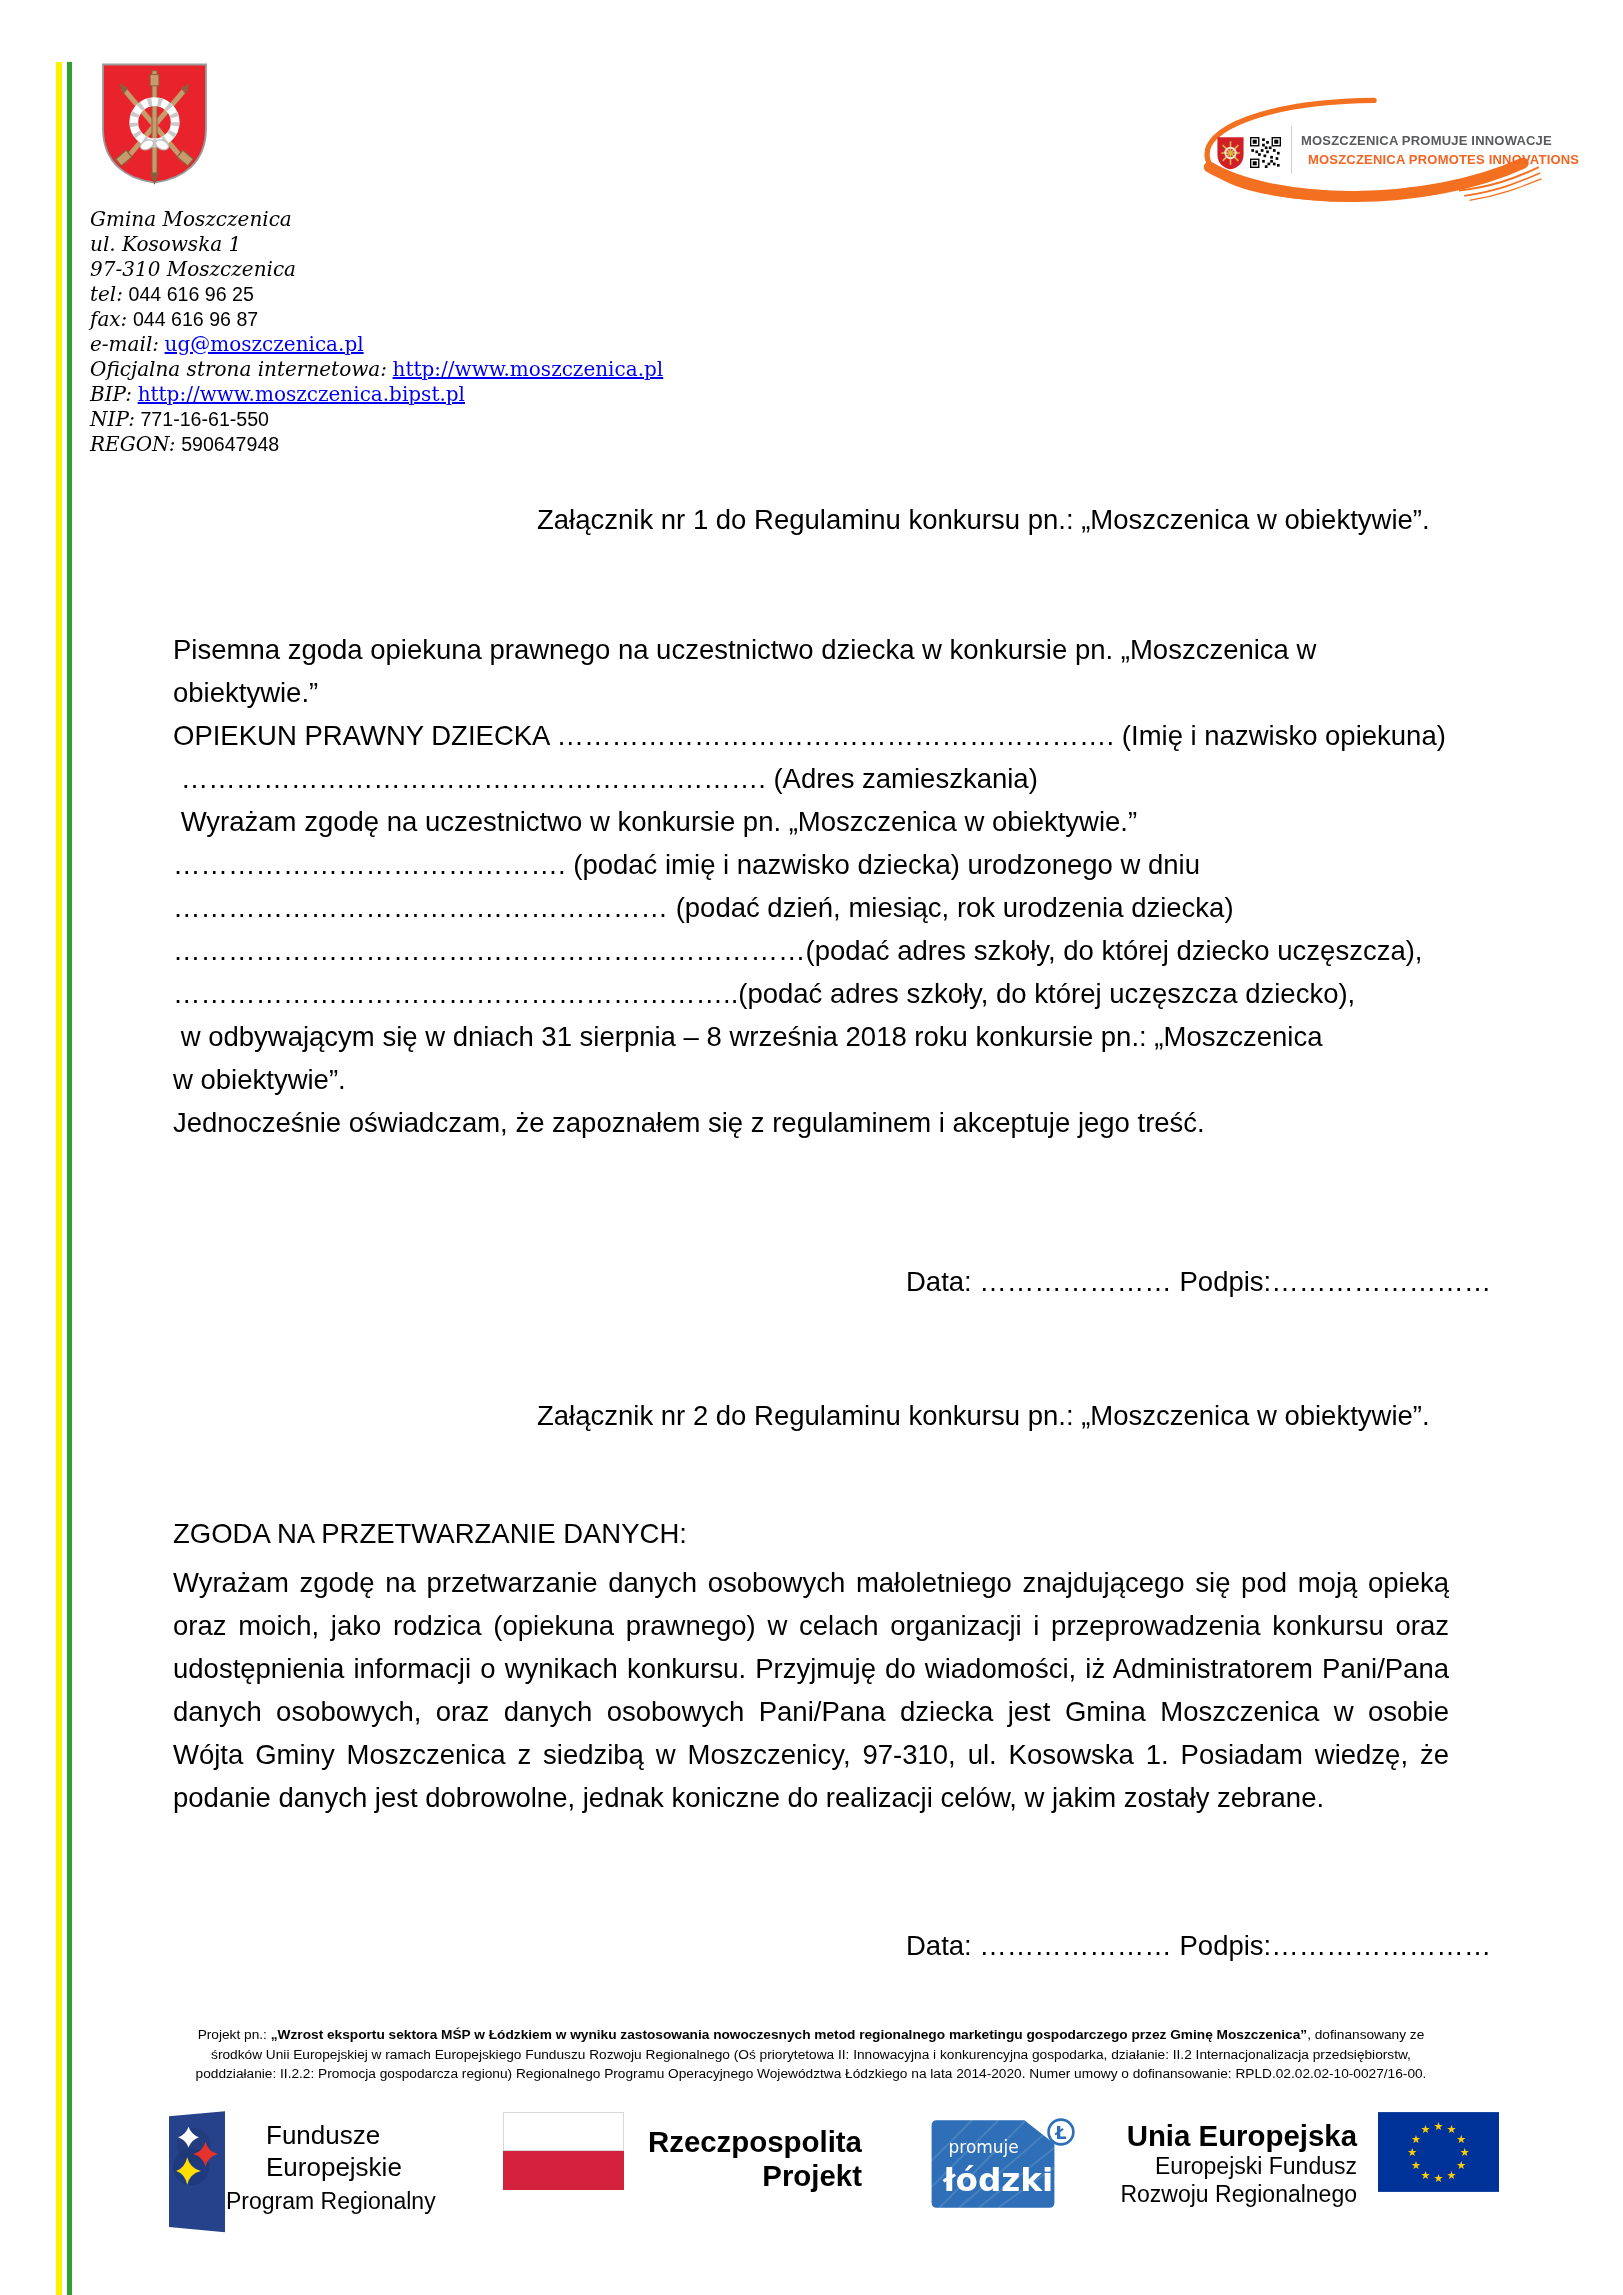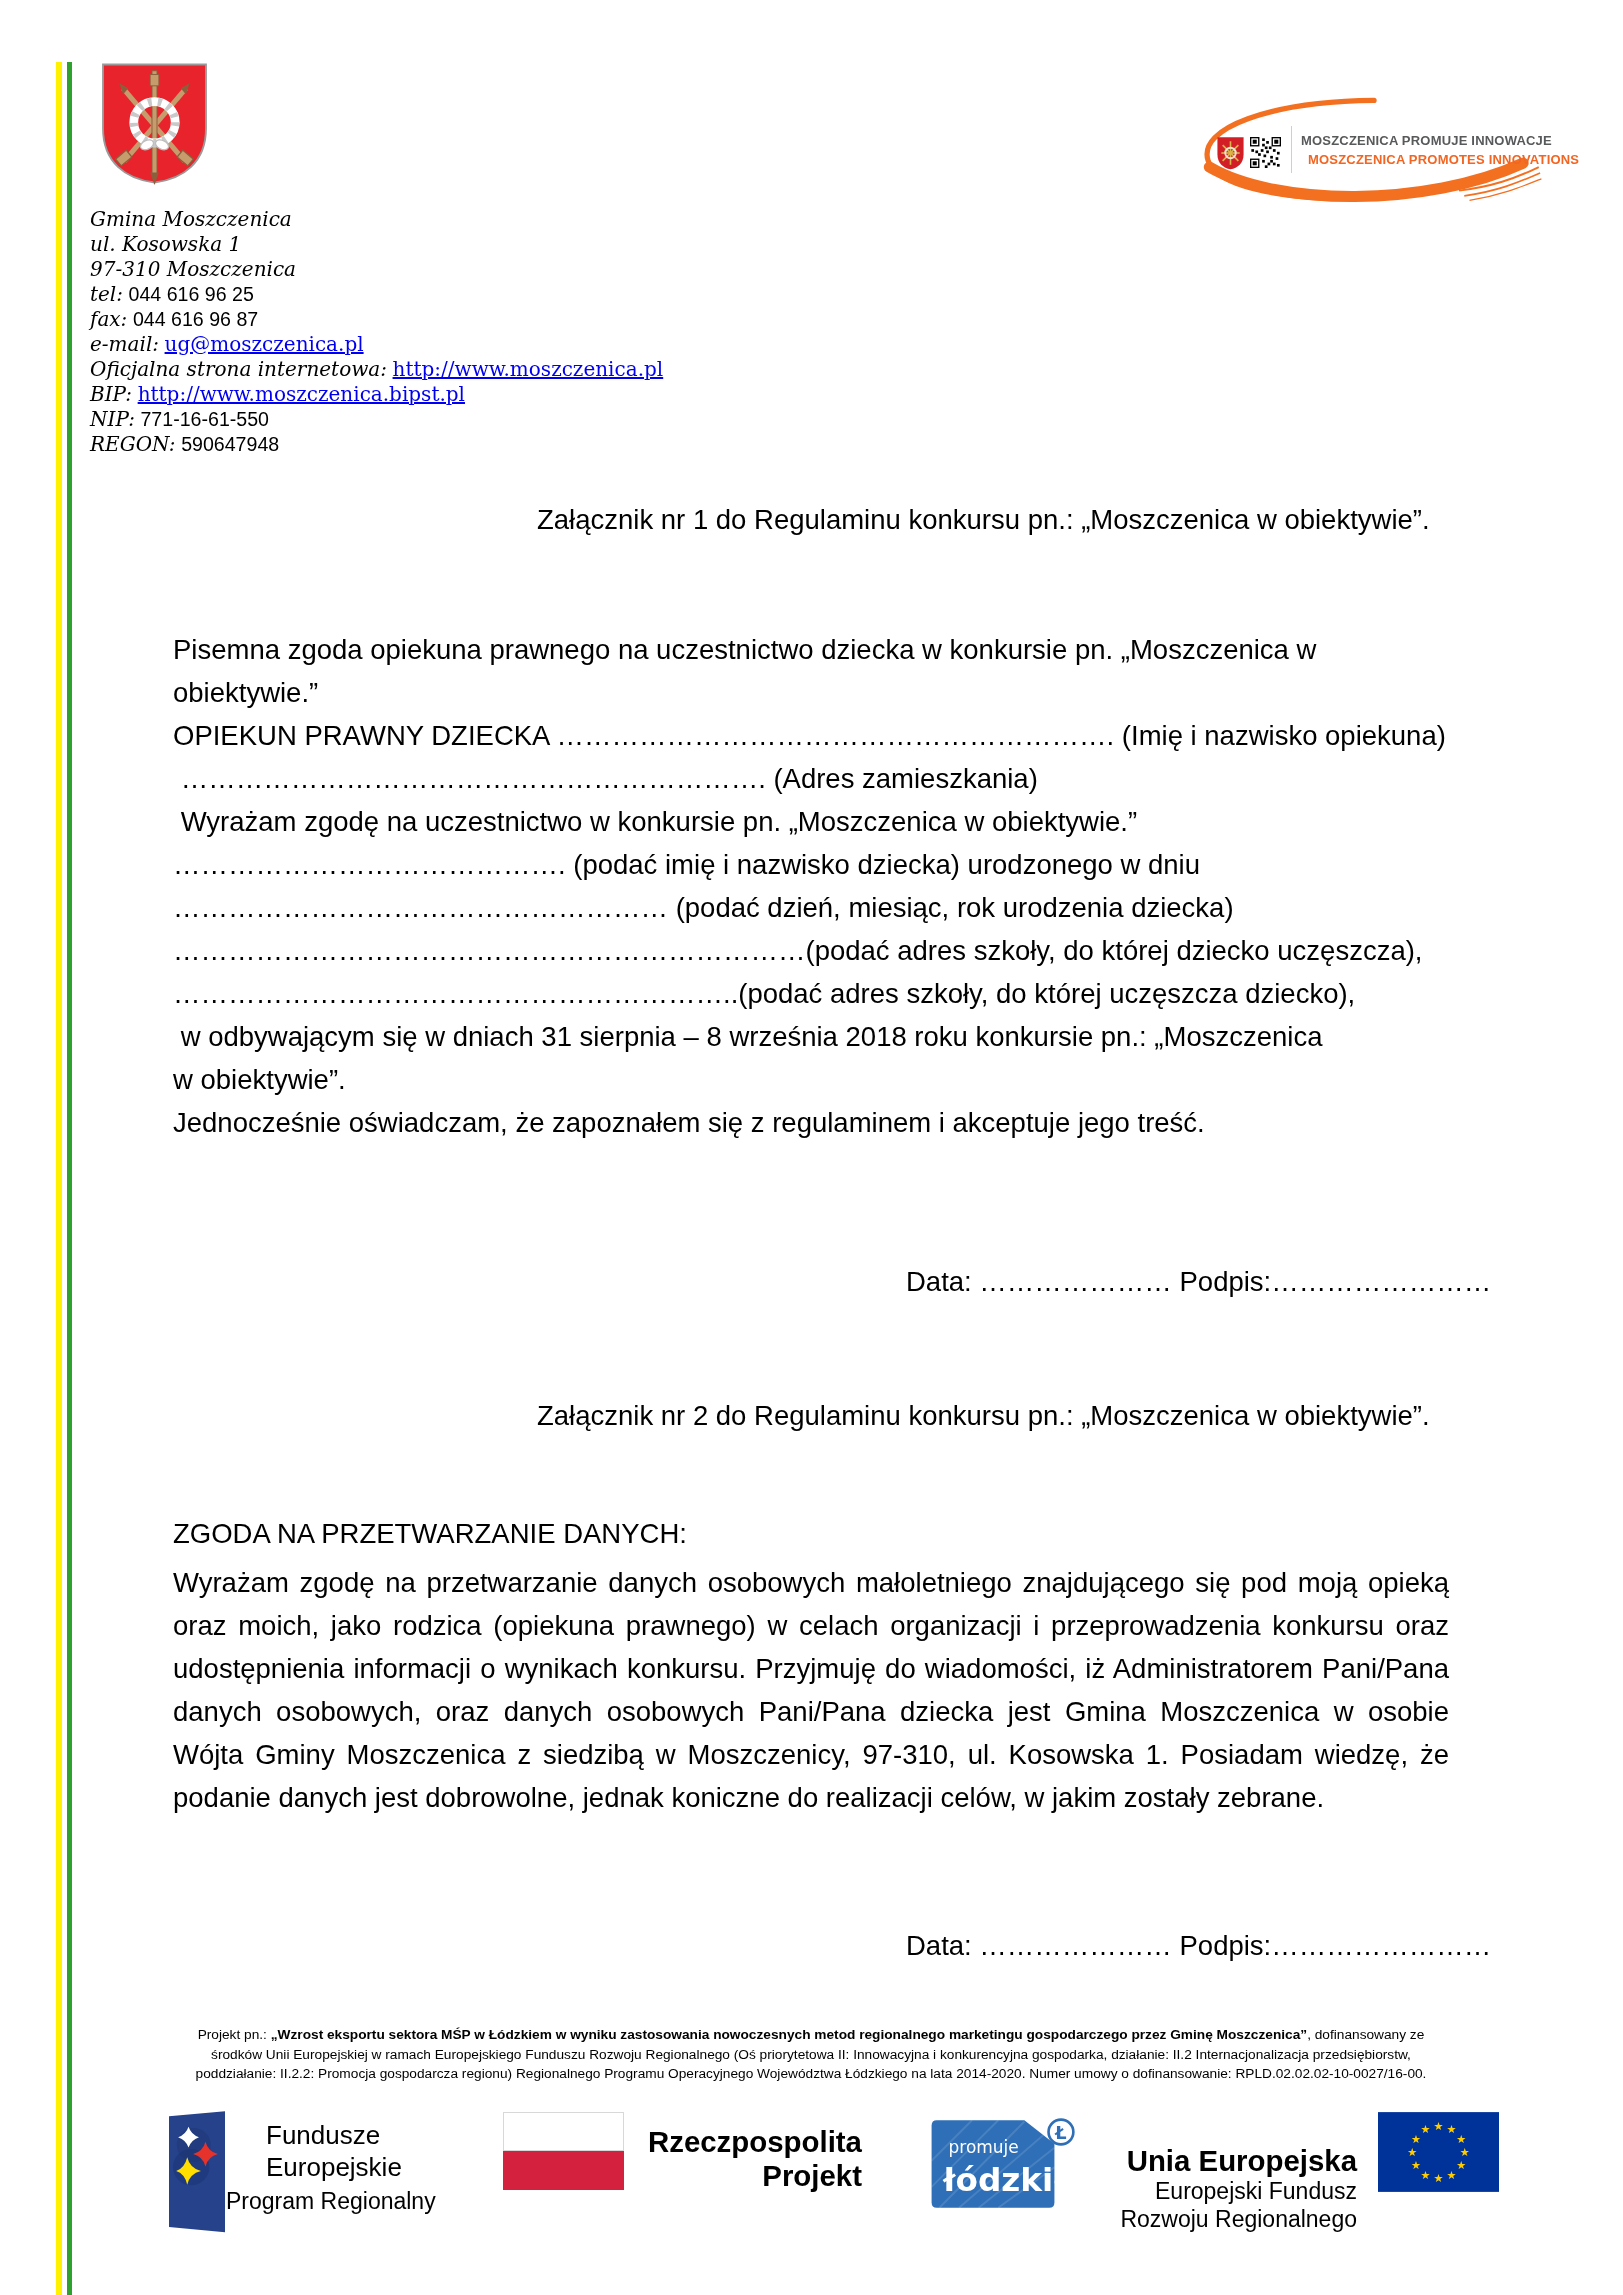--- a/index.html
+++ b/index.html
@@ -39,21 +39,21 @@
   .disclaimer b{font-weight:bold;}
 
   
   .fe-text{left:226px;top:2119px;}
   .fe-text .l1{font-size:26px;font-weight:normal;line-height:32px;padding-left:40px;}
   .fe-text .l3{font-size:23px;margin-top:5.2px;}
   .pl-flag{left:503px;top:2112px;width:121px;height:79px;}
   .pl-flag .w{position:absolute;left:0;top:0;right:0;height:39px;background:#fff;border:0.7px solid #D8D8D8;box-sizing:border-box;}
   .pl-flag .r{position:absolute;left:0;top:39px;right:0;height:39px;background:#D4213D;}
   .rp-text{left:648px;top:2125px;font-size:29.4px;font-weight:bold;line-height:34px;text-align:right;}
-  .eu-text{left:1112px;top:2119px;width:245px;text-align:right;margin-top:25px;}
+  .eu-text{left:1112px;top:2119px;width:245px;text-align:right;}
   .eu-text .l1{font-size:29.4px;font-weight:bold;line-height:34px;}
   .eu-text .l2{font-size:23px;line-height:27.5px;}
   svg text{font-family:"DejaVu Sans","Liberation Sans",sans-serif;}
 </style>
 </head>
 <body>
 
 <div class="page">
 
   <div class="stripe yellow"></div>

